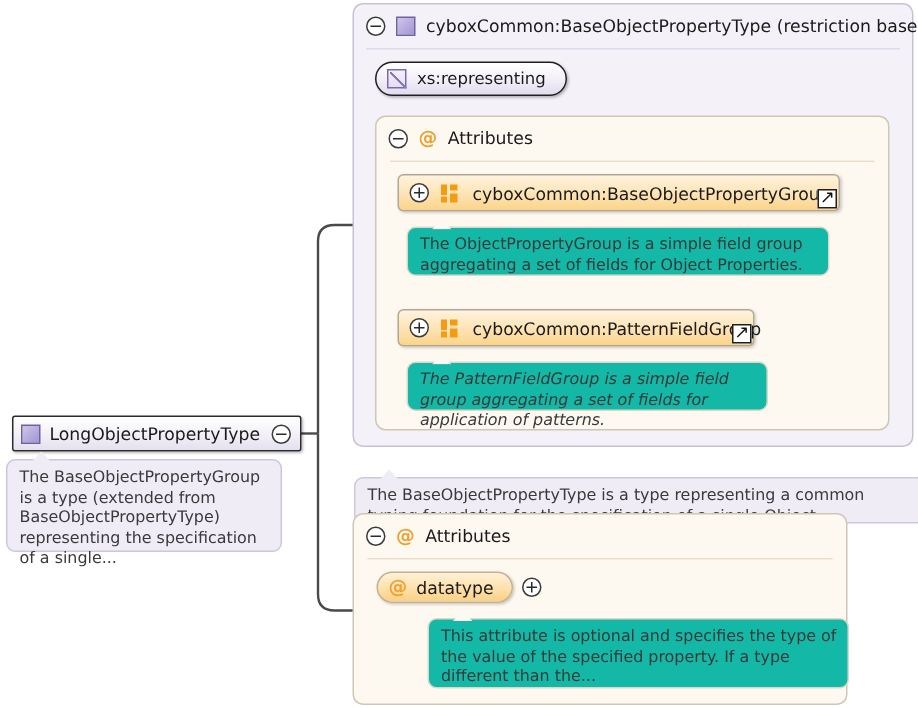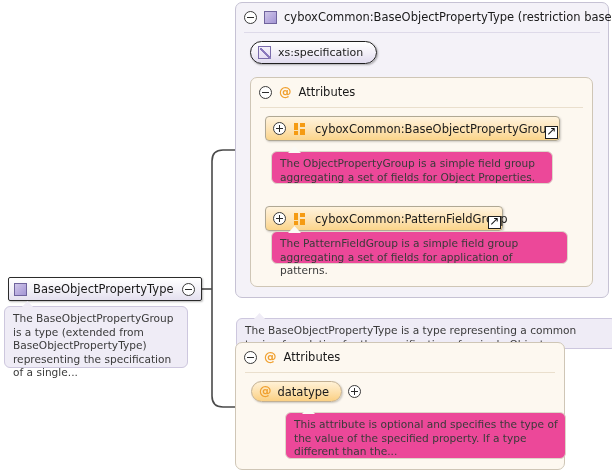--- a/index.html
+++ b/index.html
@@ -228,21 +228,21 @@
     border-radius: 11px;
     box-shadow: 1px 1px 2px rgba(0,0,0,0.2);
     font-size: 11.5px;
     color: #1a1a1a;
     white-space: nowrap;
   }
 
   
   .doc-bubble {
     position: absolute;
-    background: #ec4899;
+    background: #14b8a6;
     border: 1px solid #ddd7c9;
     border-radius: 6px;
     font-size: 10.6px;
     line-height: 13.5px;
     color: #3a3a3a;
     padding: 5px 7px 5px 8px;
   }
   .doc-bubble.purple {
     background: #efecf6;
     border-color: #cdc7de;
@@ -272,21 +272,21 @@
 
     <div class="panel-title">
       <span class="toggle"></span>
       <span class="cplx-icon"></span>
       <span>cyboxCommon:BaseObjectPropertyType (restriction base)</span>
     </div>
     <div class="panel-sep"></div>
 
     <div class="simple-pill" style="left:14px; top:38px;">
       <span class="simple-icon"></span>
-      <span>xs:specification</span>
+      <span>xs:representing</span>
     </div>
 
     <div class="panel-attr" style="left:14px; top:74px; width:343px; height:210px;">
 
       <div class="attr-title">
         <span class="toggle"></span>
         <span class="at-sign">@</span>
         <span>Attributes</span>
       </div>
       <div class="attr-sep"></div>
@@ -313,21 +313,21 @@
         <span class="group-icon">
           <i class="gi1"></i>
             <i class="gi2"></i>
             <i class="gi3"></i>
             <i class="gi4"></i>
         </span>
         <span>cyboxCommon:PatternFieldGroup</span>
         <span class="ext-link"></span>
       </div>
 
-      <div class="doc-bubble" style="left:20px; top:153px; width:297px; height:33px;">
+      <div class="doc-bubble" style="left:20px; top:163px; width:241px; height:33px;font-style:italic;">
         <span class="tail-fill" style="left:16px; background:#fbf9f4;"></span>
         <span>The PatternFieldGroup is a simple field group aggregating a set of fields for application of patterns.</span>
       </div>
 
     </div>
   </div>
 
   <div class="doc-bubble purple" style="left:236px; top:318px; width:381px; height:31px;">
     <span class="tail-fill" style="left:16px; background:#efecf6;"></span>
     <span>The BaseObjectPropertyType is a type representing a common typing foundation for the specification of a single Object...</span>
@@ -351,21 +351,21 @@
     </div>
 
     <div class="doc-bubble" style="left:21px; top:69px; width:281px; height:47px;margin-left:28px;">
       <span class="tail-fill" style="left:16px; background:#fbf9f4;"></span>
       <span>This attribute is optional and specifies the type of the value of the specified property. If a type different than the...</span>
     </div>
   </div>
 
   <div class="type-node" style="left:8px; top:277px;">
     <span class="cplx-icon"></span>
-    <span class="label">BaseObjectPropertyType</span>
+    <span class="label">LongObjectPropertyType</span>
     <span class="toggle"></span>
   </div>
 
   <div class="doc-bubble purple" style="left:4px; top:306px; width:184px; height:62px;">
     <span class="tail-fill" style="left:16px; background:#efecf6;"></span>
     <span>The BaseObjectPropertyGroup is a type (extended from BaseObjectPropertyType) representing the specification of a single...</span>
   </div>
 
 </div>
 

